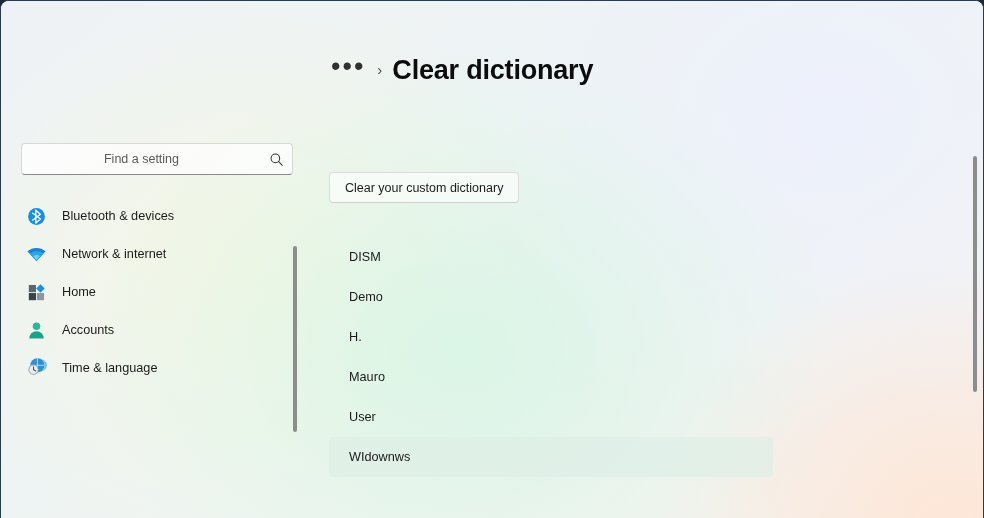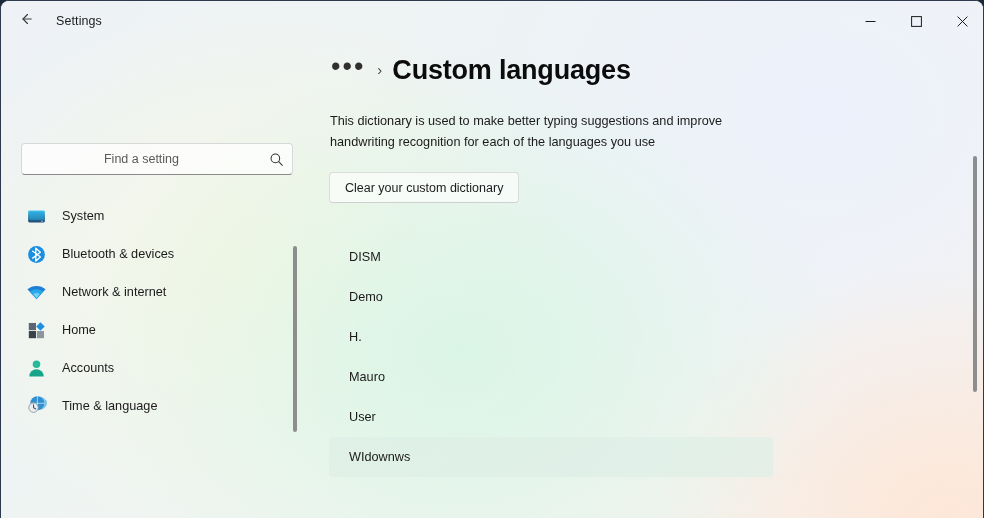--- a/index.html
+++ b/index.html
@@ -207,83 +207,38 @@
     background: #8d8d8d;
     cursor: pointer;
   }
 </style>
 </head>
 <body>
 
 <div id="window">
   <div id="mica"></div>
 
-  <div id="titlebar">
-    <div id="back-btn">
-      <span>
-        <svg width="16" height="16" viewBox="0 0 16 16" fill="none">
-          <path d="M9.5 3.5 L5 8 L9.5 12.5" stroke="#3a3a3a" stroke-width="1.15" stroke-linecap="round" stroke-linejoin="round"></path>
-          <path d="M5.1 8 H13.2" stroke="#3a3a3a" stroke-width="1.15" stroke-linecap="round"></path>
-        </svg>
-      </span>
-    </div>
-    <div id="app-title">Settings</div>
-
-    <div id="caption-buttons">
-      <div class="cap-btn" id="minimize-btn">
-        <svg width="11" height="11" viewBox="0 0 11 11">
-          <path d="M0.5 5.5 H10.5" stroke="#1b1b1b" stroke-width="1"></path>
-        </svg>
-      </div>
-      <div class="cap-btn" id="maximize-btn">
-        <svg width="11" height="11" viewBox="0 0 11 11" fill="none">
-          <rect x="0.6" y="0.6" width="9.8" height="9.8" stroke="#1b1b1b" stroke-width="1"></rect>
-        </svg>
-      </div>
-      <div class="cap-btn" id="close-btn">
-        <svg width="11" height="11" viewBox="0 0 11 11" stroke="#1b1b1b">
-          <path d="M0.6 0.6 L10.4 10.4 M10.4 0.6 L0.6 10.4" stroke-width="1"></path>
-        </svg>
-      </div>
-    </div>
-  </div>
 
   <div id="sidebar">
 
     <div id="search-wrap">
       <div id="search-box">
         <input id="search-input" type="text" placeholder="Find a setting" style="">
         <span id="search-icon-wrap">
           <svg width="15" height="15" viewBox="0 0 16 16" fill="none">
             <circle cx="6.8" cy="6.8" r="4.6" stroke="#303030" stroke-width="1.1"></circle>
             <path d="M10.3 10.3 L14.2 14.2" stroke="#303030" stroke-width="1.1" stroke-linecap="round"></path>
           </svg>
         </span>
       </div>
     </div>
 
     <div id="nav-list">
 
 
-      <div class="nav-item">
-        <span class="nav-icon">
-          <svg width="21" height="21" viewBox="0 0 24 24">
-            <defs>
-              <linearGradient id="gsys" x1="0" y1="0" x2="0" y2="1">
-                <stop offset="0" stop-color="#3fc6f0"></stop>
-                  <stop offset="1" stop-color="#1b4a72"></stop>
-              </linearGradient>
-            </defs>
-            <rect x="2.4" y="5.2" width="19.2" height="13.6" rx="1.6" fill="url(#gsys)"></rect>
-            <rect x="3.8" y="6.6" width="16.4" height="9.2" rx="0.8" fill="#27a6dc" opacity="0.55"></rect>
-            <circle cx="18.3" cy="17.3" r="0.75" fill="#cfe9f7"></circle>
-          </svg>
-        </span>
-        <span class="nav-label">System</span>
-      </div>
 
       <div class="nav-item">
         <span class="nav-icon">
           <svg width="21" height="21" viewBox="0 0 24 24">
             <circle cx="12" cy="12" r="9.6" fill="#1a8fe0"></circle>
             <path d="M11.2 4.8 L16.4 9.4 L11.2 13.6 M11.2 19.4 L16.4 14.8 L11.2 10.6 M11.2 4.8 V19.4 M7.6 8.2 L11.2 10.6 M7.6 16.1 L11.2 13.6" stroke="#ffffff" stroke-width="1.5" fill="none" stroke-linecap="round" stroke-linejoin="round"></path>
           </svg>
         </span>
         <span class="nav-label">Bluetooth &amp; devices</span>
       </div>
@@ -340,24 +295,23 @@
     </div>
 
     <div id="sidebar-scrollbar"></div>
   </div>
 
   <div id="content">
 
     <div id="breadcrumb">
       <span id="crumb-dots">•••</span>
       <span id="crumb-sep">›</span>
-      <span id="page-title">Custom languages</span>
-    </div>
-
-    <div id="description">This dictionary is used to make better typing suggestions and improve handwriting recognition for each of the languages you use</div>
+      <span id="page-title">Clear dictionary</span>
+    </div>
+
 
     <div id="clear-btn">
       <span>Clear your custom dictionary</span>
     </div>
 
     <div id="word-list">
       <div class="word-row">
         <span class="word-label">DISM</span>
       </div>
       <div class="word-row">

